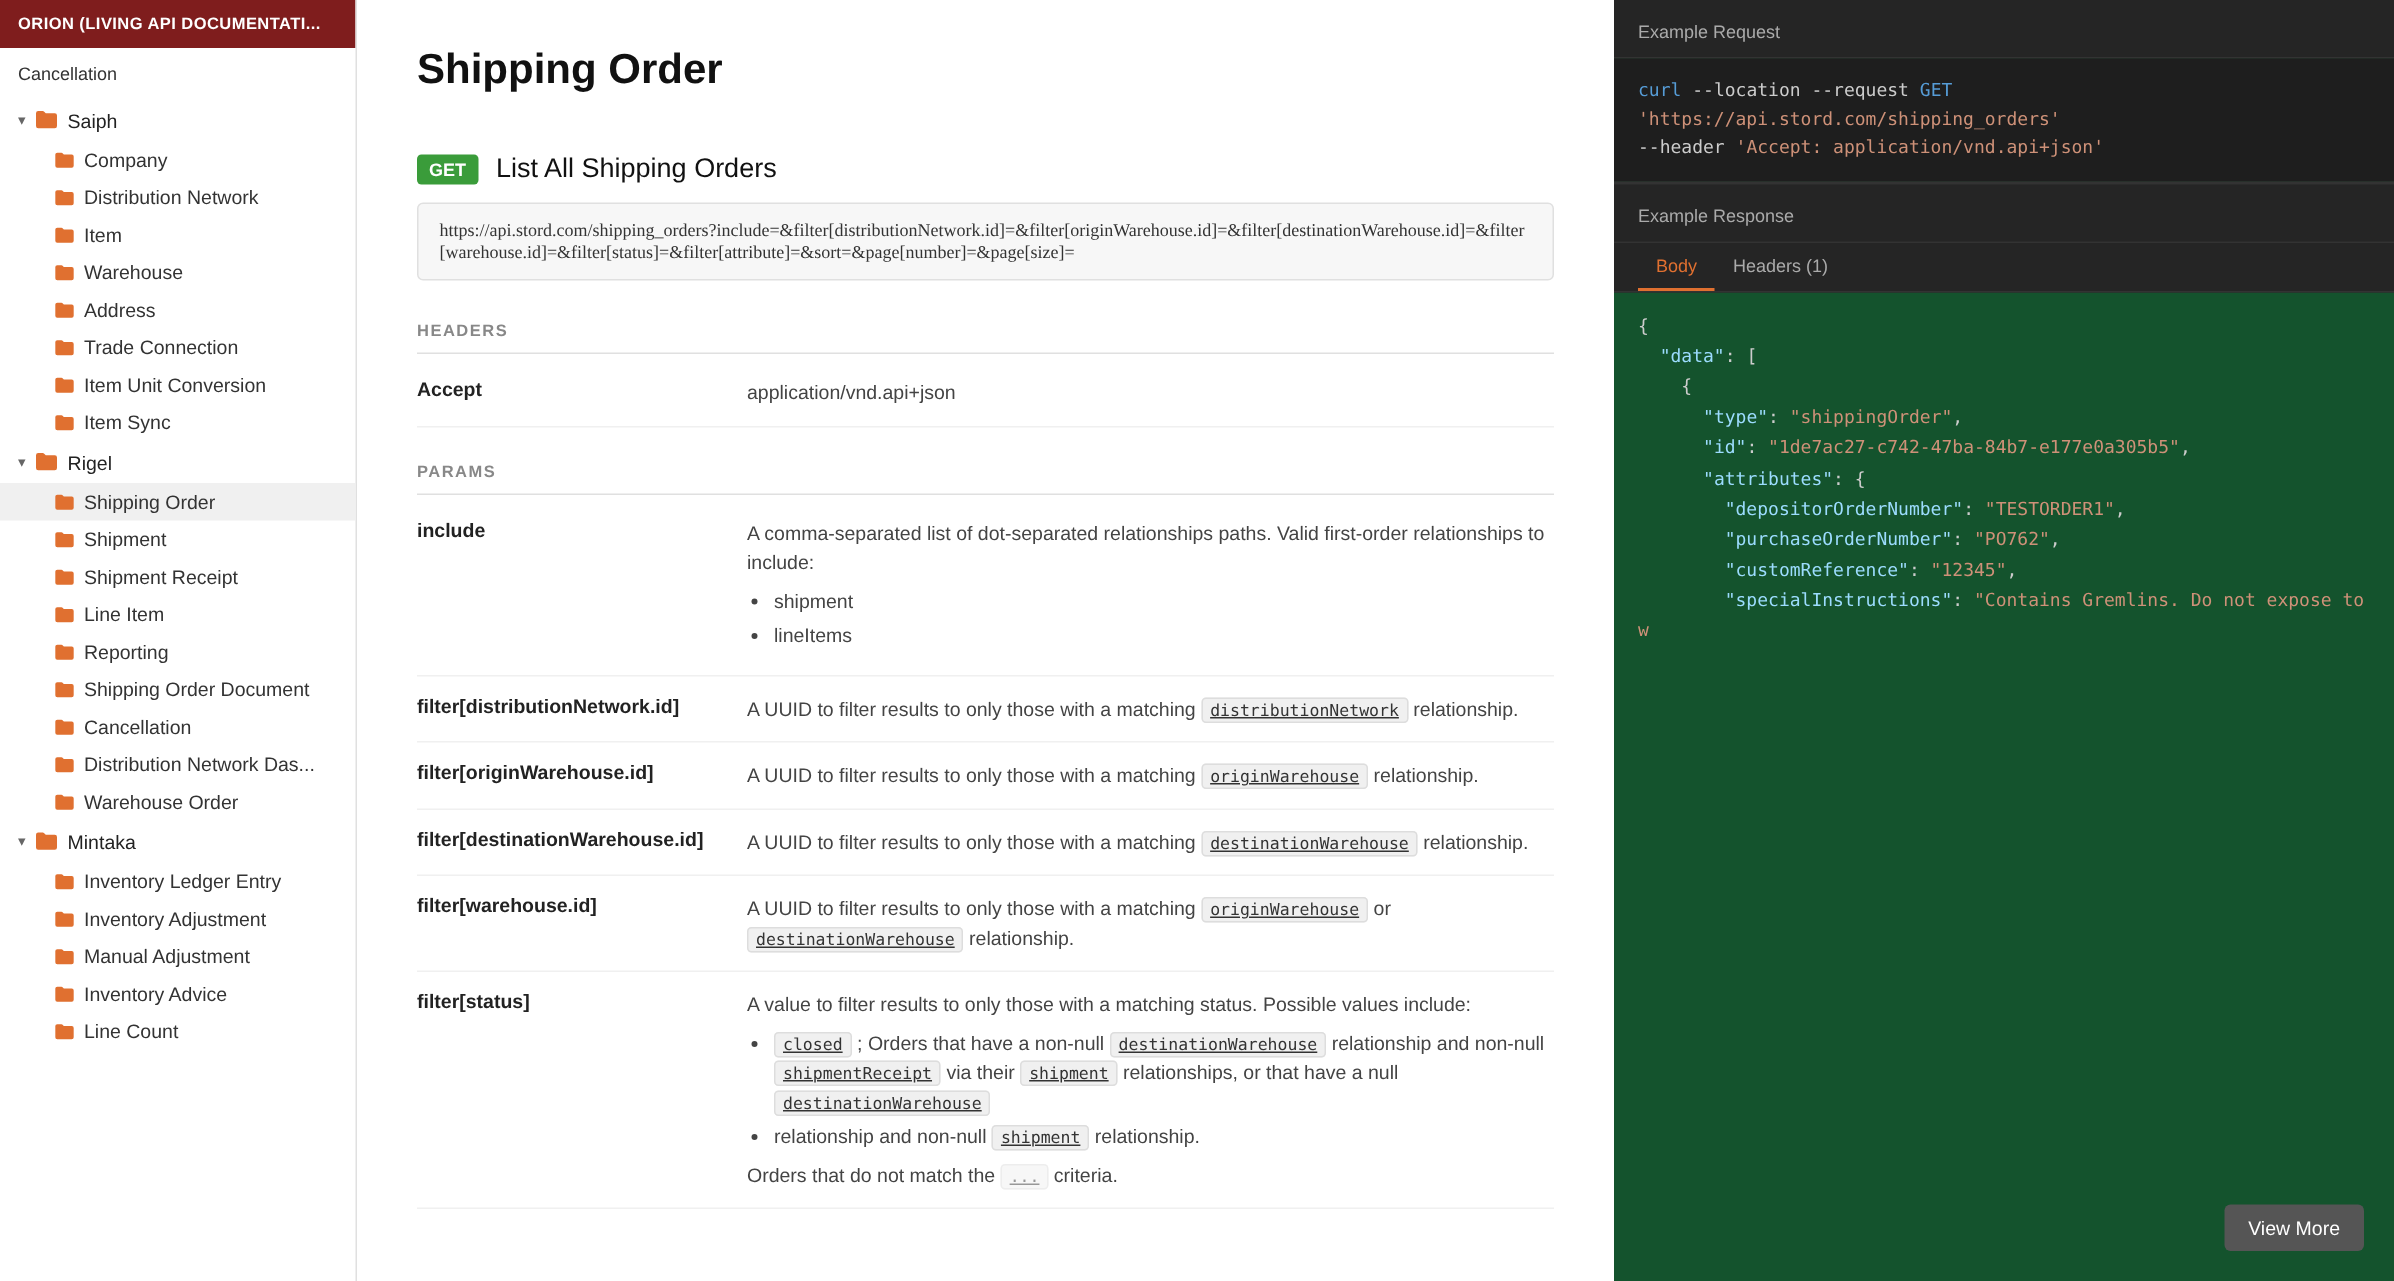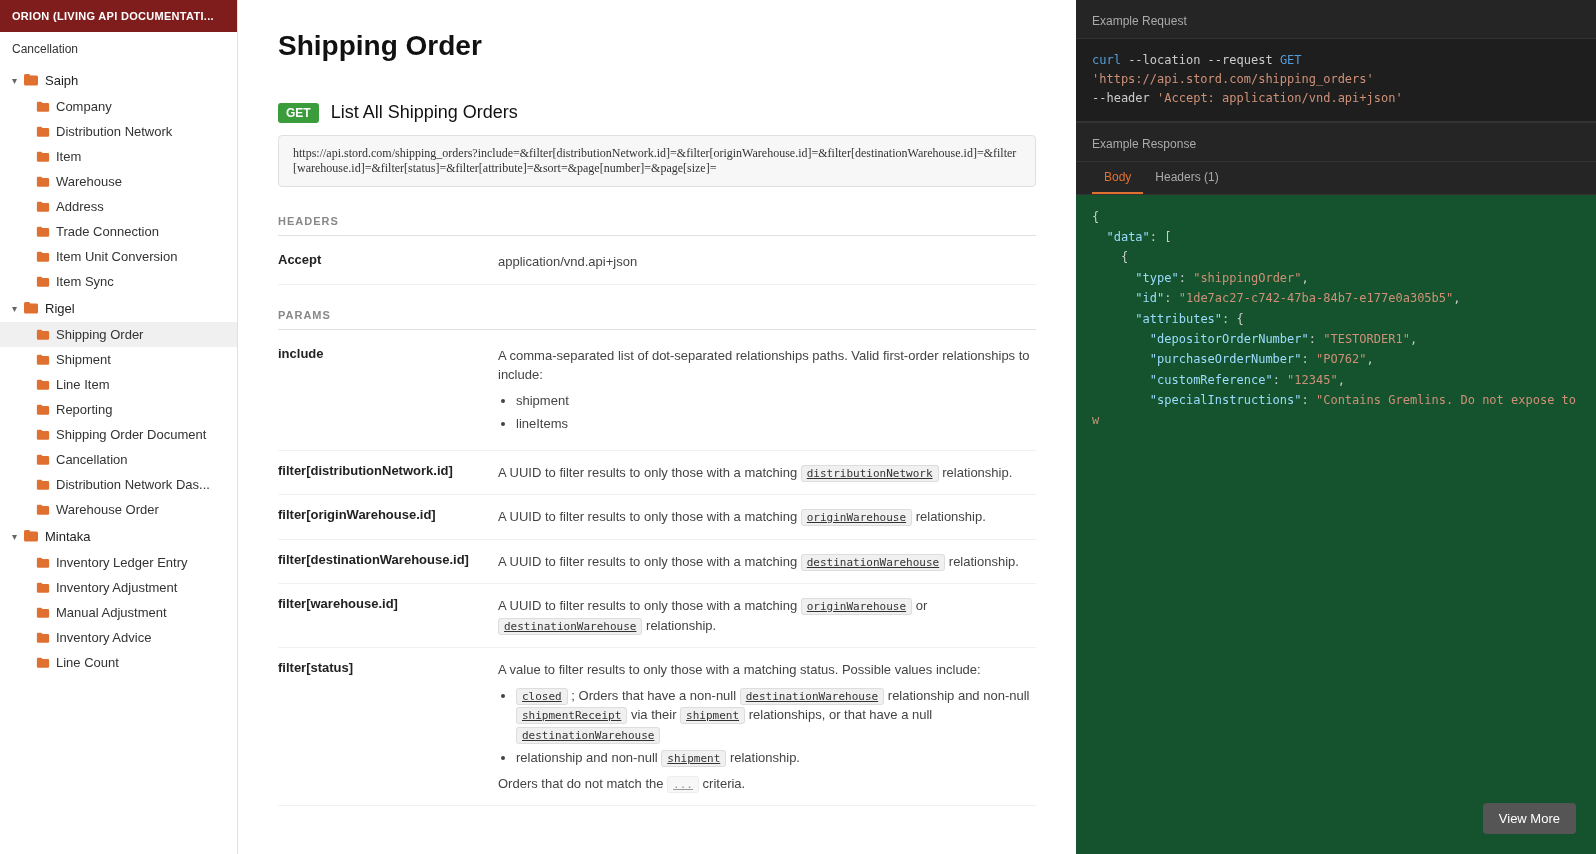--- a/index.html
+++ b/index.html
@@ -323,20 +323,26 @@
     <div class="sidebar-item">
       <svg class="folder-icon folder-svg" viewBox="0 0 16 16" fill="#e07030" width="14" height="14">
           <path d="M1 3.5A1.5 1.5 0 012.5 2h3.086a1 1 0 01.707.293L7.5 3.5H13.5A1.5 1.5 0 0115 5v7a1.5 1.5 0 01-1.5 1.5h-11A1.5 1.5 0 011 12V3.5z"></path>
         </svg>
       <span>Shipment</span>
     </div>
     <div class="sidebar-item">
       <svg class="folder-icon folder-svg" viewBox="0 0 16 16" fill="#e07030" width="14" height="14">
           <path d="M1 3.5A1.5 1.5 0 012.5 2h3.086a1 1 0 01.707.293L7.5 3.5H13.5A1.5 1.5 0 0115 5v7a1.5 1.5 0 01-1.5 1.5h-11A1.5 1.5 0 011 12V3.5z"></path>
         </svg>
+      <span>Shipment Receipt</span>
+    </div>
+    <div class="sidebar-item">
+      <svg class="folder-icon folder-svg" viewBox="0 0 16 16" fill="#e07030" width="14" height="14">
+          <path d="M1 3.5A1.5 1.5 0 012.5 2h3.086a1 1 0 01.707.293L7.5 3.5H13.5A1.5 1.5 0 0115 5v7a1.5 1.5 0 01-1.5 1.5h-11A1.5 1.5 0 011 12V3.5z"></path>
+        </svg>
       <span>Line Item</span>
     </div>
     <div class="sidebar-item">
       <svg class="folder-icon folder-svg" viewBox="0 0 16 16" fill="#e07030" width="14" height="14">
           <path d="M1 3.5A1.5 1.5 0 012.5 2h3.086a1 1 0 01.707.293L7.5 3.5H13.5A1.5 1.5 0 0115 5v7a1.5 1.5 0 01-1.5 1.5h-11A1.5 1.5 0 011 12V3.5z"></path>
         </svg>
       <span>Reporting</span>
     </div>
     <div class="sidebar-item">
       <svg class="folder-icon folder-svg" viewBox="0 0 16 16" fill="#e07030" width="14" height="14">

